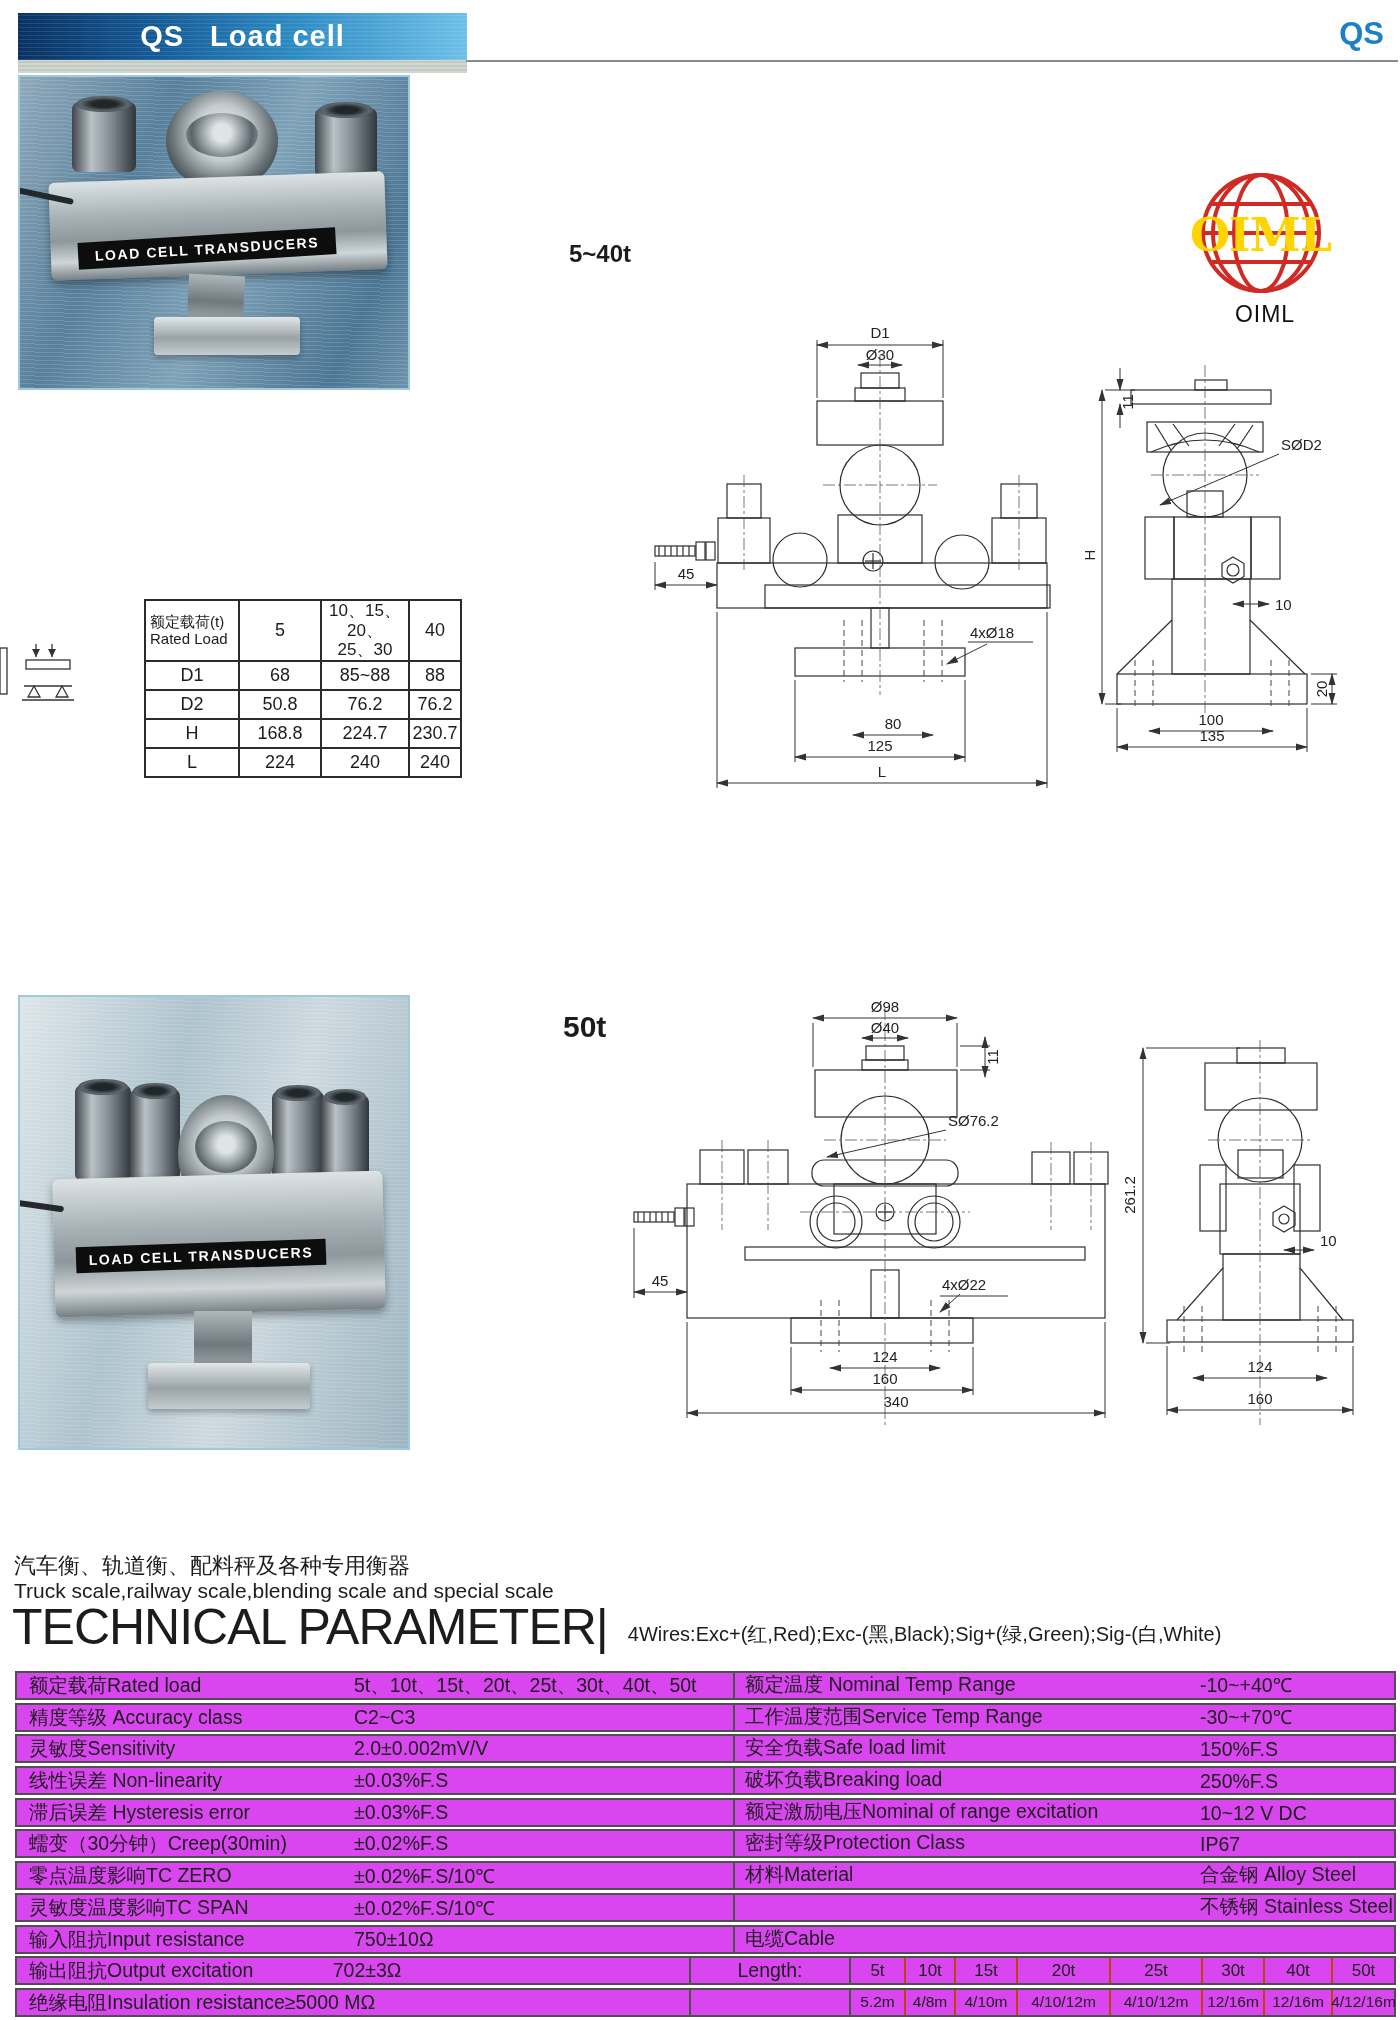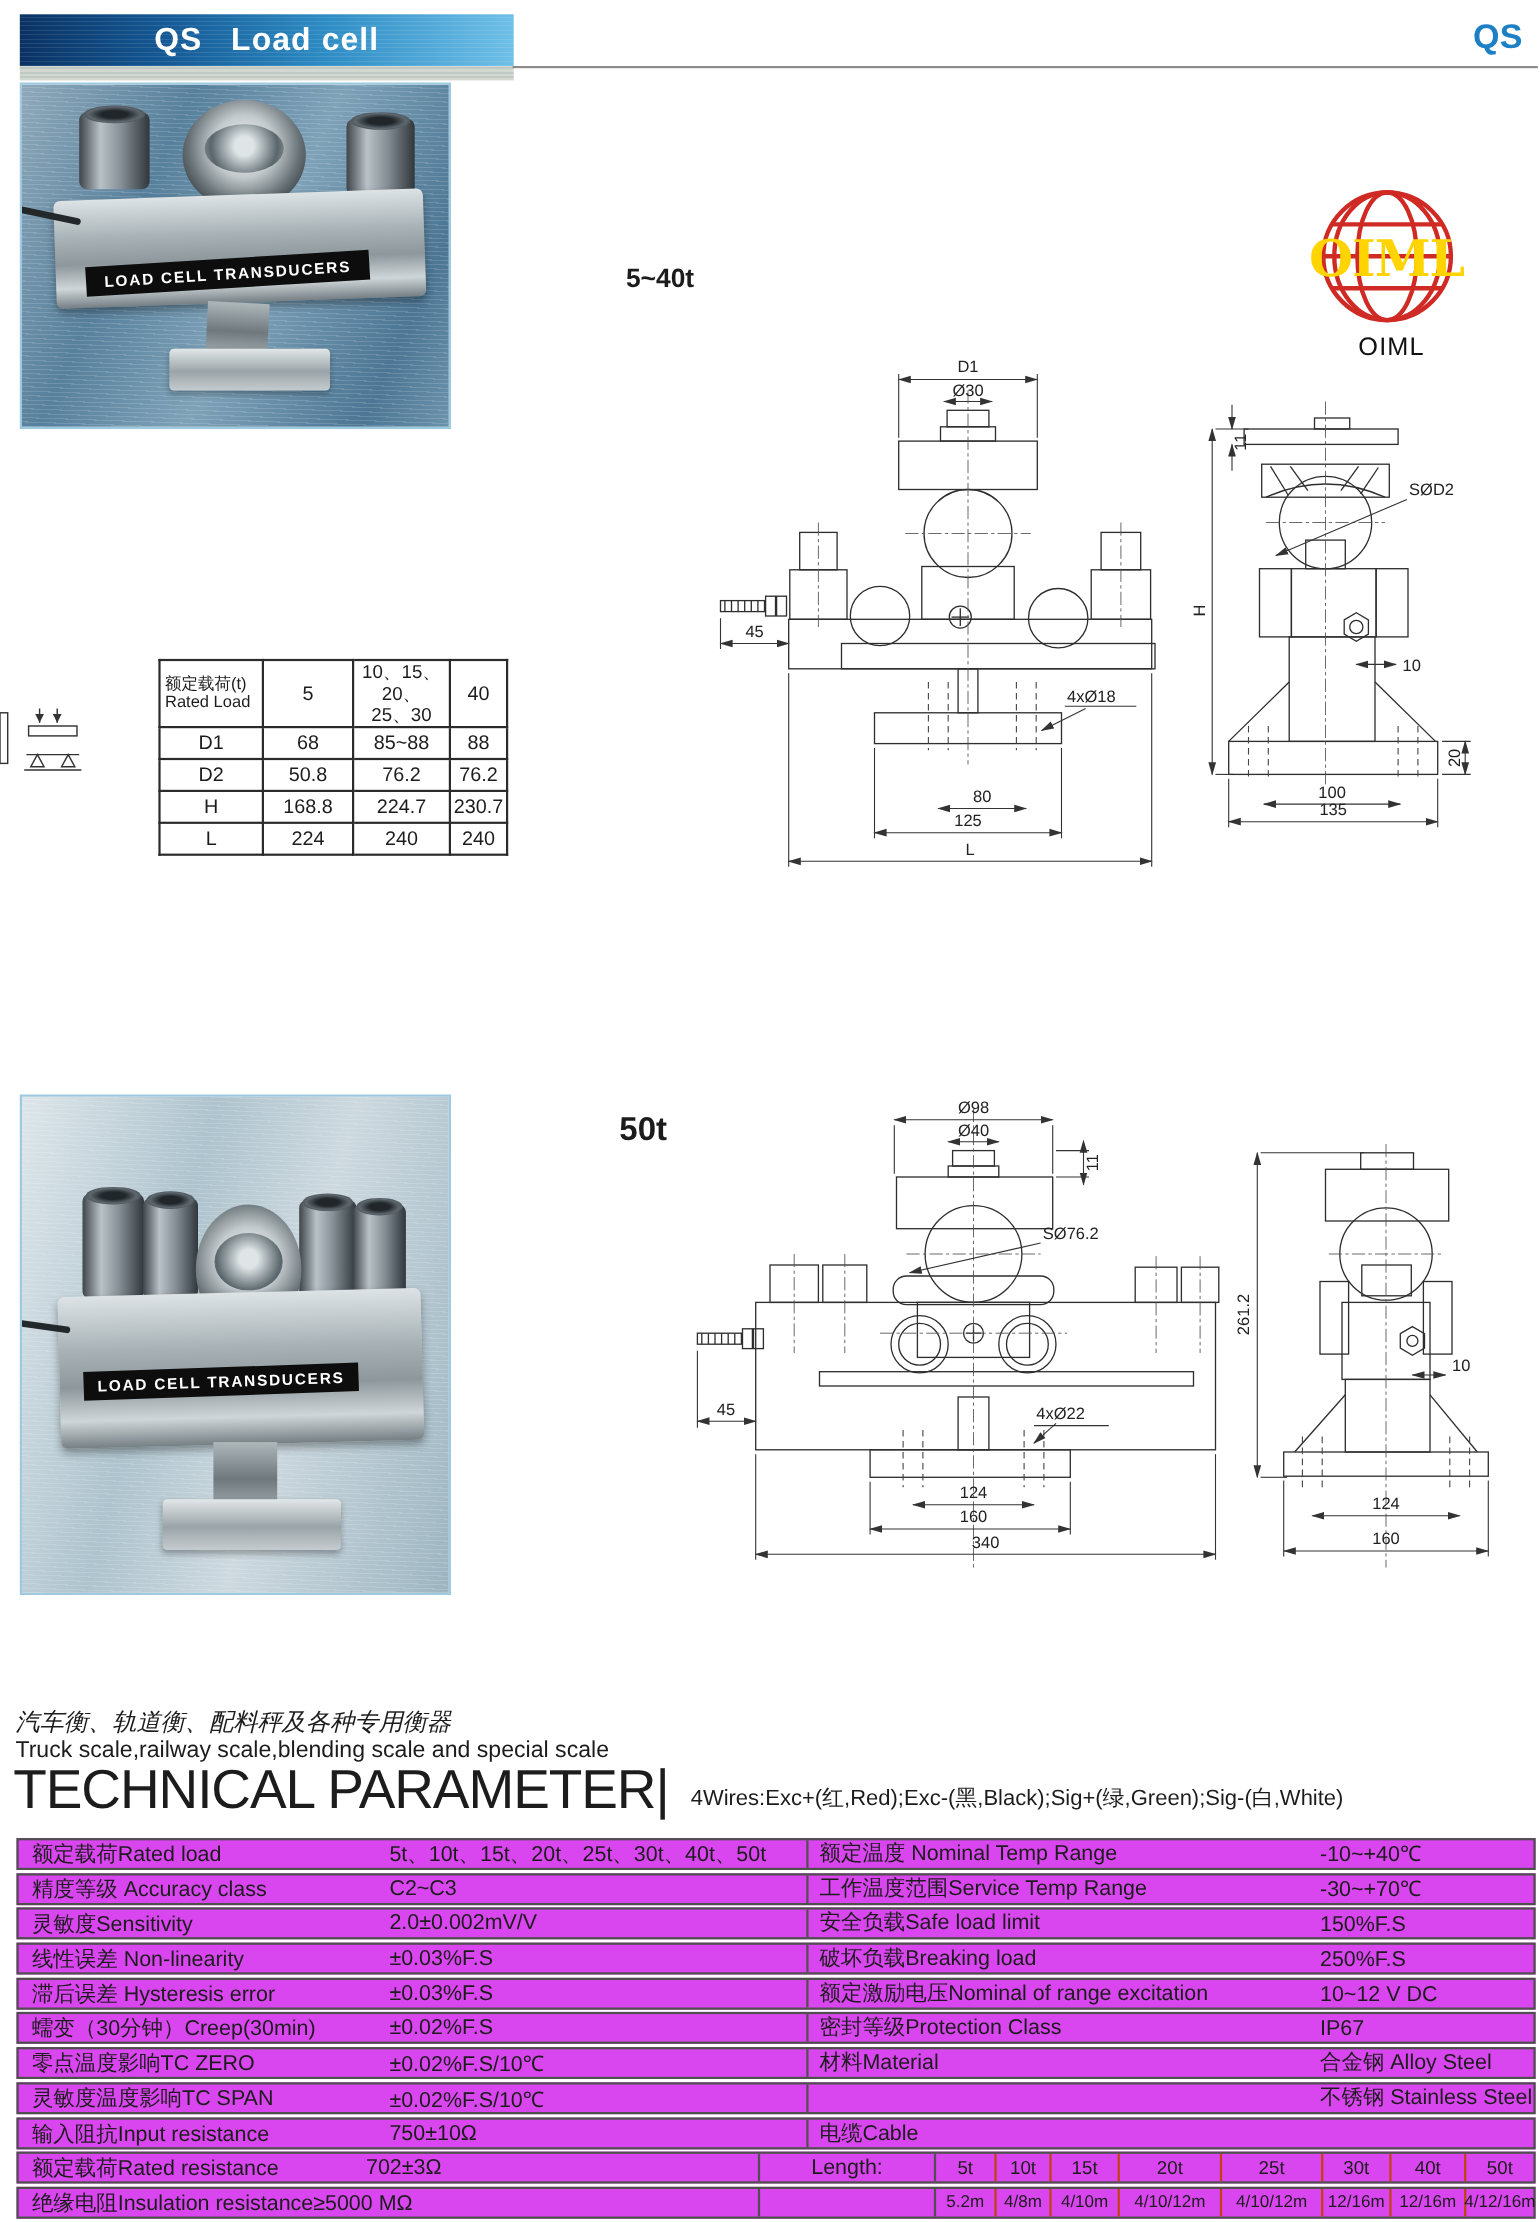--- a/index.html
+++ b/index.html
@@ -49,21 +49,21 @@
   .oiml-label{margin-top:0px;text-align:center;font-size:23px;color:#111;letter-spacing:1px;}
   
   .dimtab{position:absolute;left:144px;top:599px;border-collapse:collapse;font-size:18px;}
   .dimtab td{border:2px solid #2b2b2b;text-align:center;padding:0 2px;background:#fff;}
   .dimtab .hd{font-size:15px;text-align:left;padding-left:4px;line-height:1.15;}
   .cap-multi{white-space:pre-line;font-size:17px;line-height:1.15;}
   
   .draw{position:absolute;}
   .draw text{font-family:"Liberation Sans",sans-serif;font-size:15px;fill:#222;}
   
-  .intro-cn{position:absolute;left:14px;top:1551px;font-size:22px;font-style:italic;}
+  .intro-cn{position:absolute;left:14px;top:1551px;font-size:22px;}
   .intro-en{position:absolute;left:14px;top:1579px;font-size:21px;}
   .tech-row{position:absolute;left:12px;top:1601px;display:flex;align-items:flex-end;gap:20px;}
   .tech-heading{font-size:50px;letter-spacing:-1px;line-height:1.05;}
   .tech-wires{font-size:20px;padding-bottom:6px;white-space:nowrap;}
   
   .ptab{position:absolute;left:15px;top:1671px;width:1381px;font-size:19.5px;}
   .prow{display:flex;align-items:center;height:29px;margin-bottom:2.7px;background:#d946ef;
         border:2px solid #4f4f4d;box-sizing:border-box;white-space:nowrap;}
   .pl-label{width:325px;padding-left:12px;overflow:visible;}
   .pl-value{width:346px;}
@@ -522,21 +522,21 @@
 
     <div class="prow">
       <div class="pl-label">输入阻抗Input resistance</div>
       <div class="pl-value">750±10Ω</div>
       <div class="pr">
         <div class="pr-label">电缆Cable</div>
       </div>
     </div>
 
     <div class="prow">
-      <div class="pl-label">额定载荷Rated resistance</div>
+      <div class="pl-label">输出阻抗Output excitation</div>
       <div class="pl-value">702±3Ω</div>
       <div class="pr">
         <div class="len-label">Length:</div>
         <div class="len-cell c1">5t</div>
         <div class="len-cell c2">10t</div>
         <div class="len-cell c3">15t</div>
         <div class="len-cell c4">20t</div>
         <div class="len-cell c5">25t</div>
         <div class="len-cell c6">30t</div>
         <div class="len-cell c7">40t</div>

